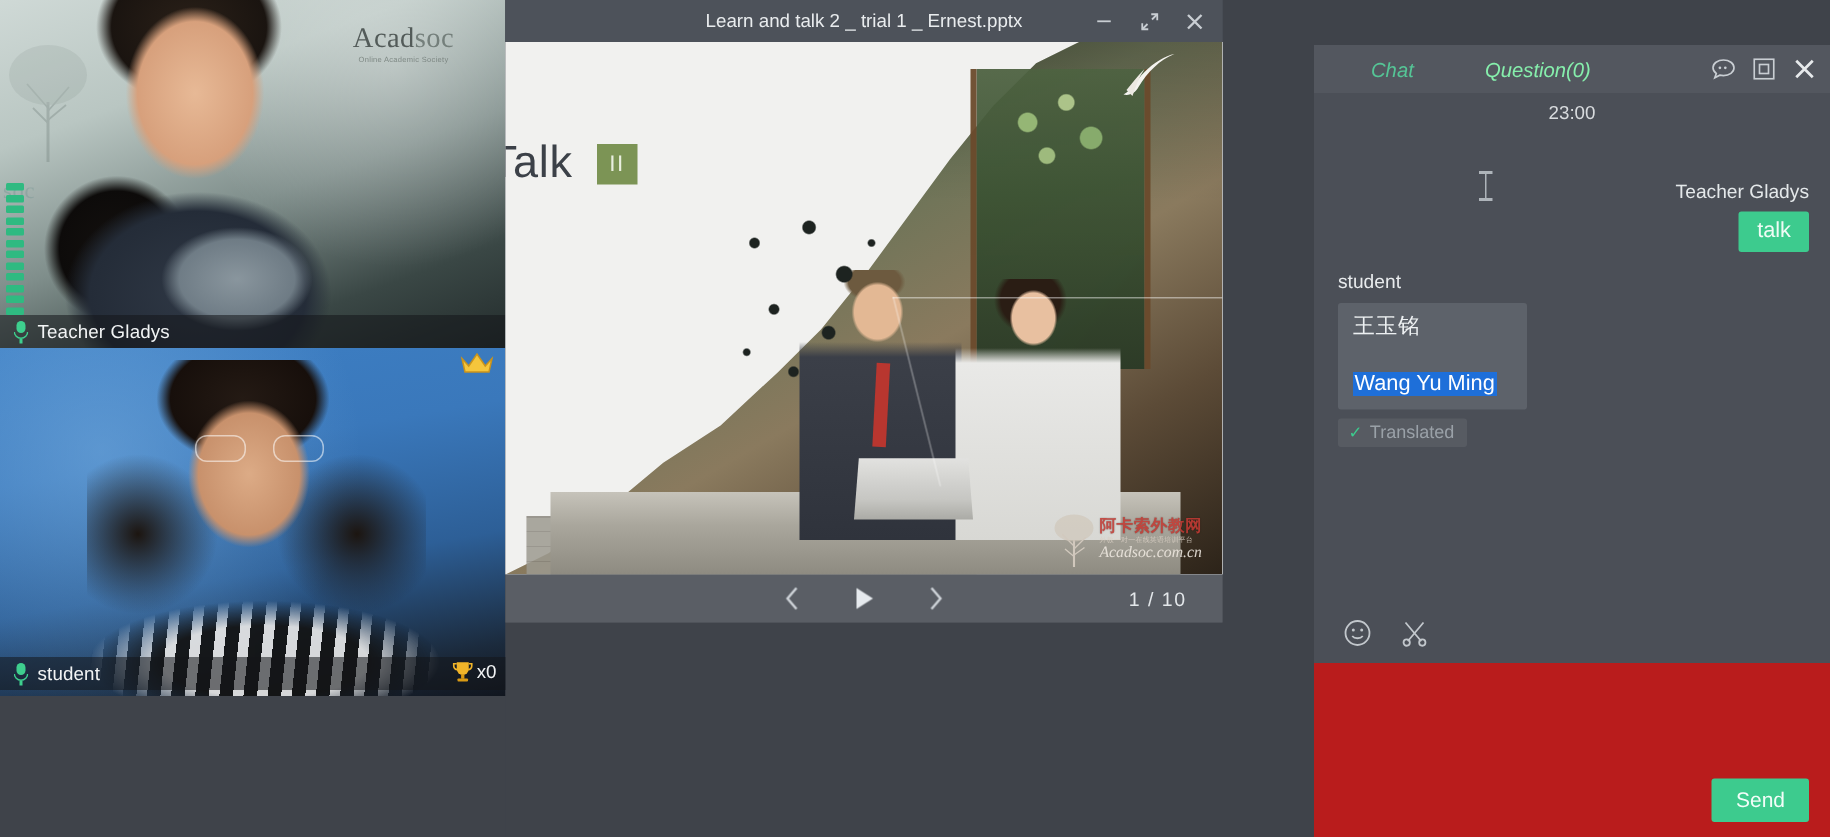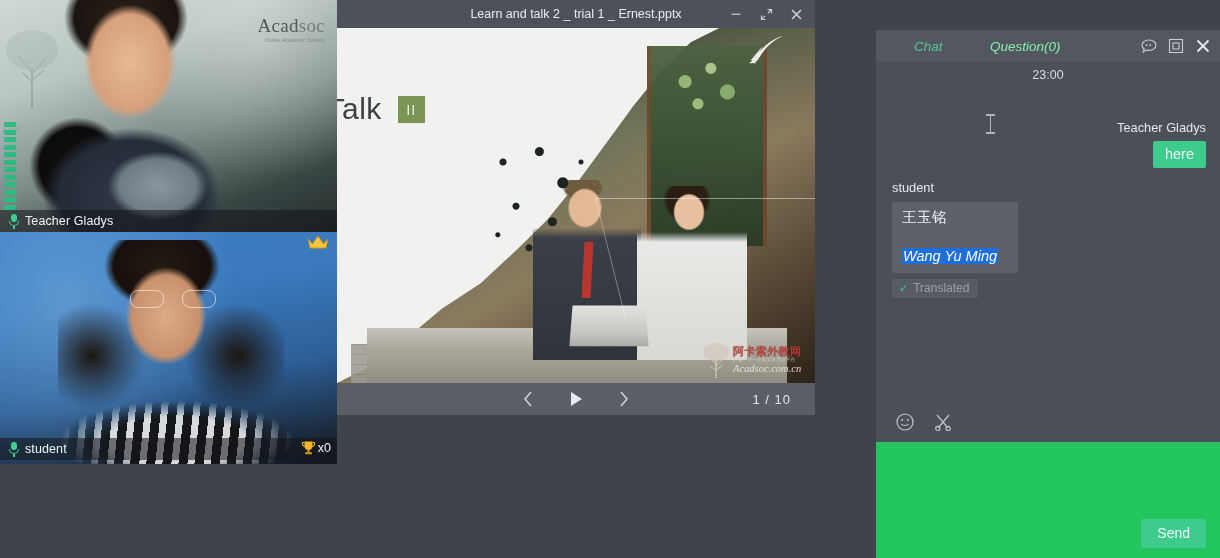--- a/index.html
+++ b/index.html
@@ -36,21 +36,21 @@
   .teacher-scarf {
     position:absolute; left: 92px; top: 138px; width: 132px; height: 96px;
     background: radial-gradient(ellipse 70px 48px at 50% 50%, #9aa7ae 0%, #7b8992 55%, rgba(123,137,146,0) 72%);
     opacity:.85;
   }
   .teacher-hair-dark {
     position:absolute; left: 18px; top: 110px; width: 120px; height: 124px;
     background: radial-gradient(ellipse 64px 64px at 50% 45%, #14110f 0%, #0d0b0a 60%, rgba(13,11,10,0) 76%);
   }
   .studio-logo {
-    position: absolute; right: 12px; top: 16px; width: 112px; text-align: right; line-height: 1;
+    position: absolute; right: 12px; top: 16px; width: 112px; text-align: center; line-height: 1;
     color: #555f5c; opacity: .92;
   }
   .studio-logo .lg1 { font-family: "Liberation Serif", serif; font-size: 19px; letter-spacing: .3px; color: #4a5250; }
   .studio-logo .lg1 b { font-weight: normal; color: #6f7a76; }
   .studio-logo .lg2 { font-size: 5px; color: #79837f; margin-top: 3px; letter-spacing: .2px; }
   .studio-tree {
     position: absolute; left: 2px; top: 22px; width: 60px; height: 86px; opacity:.33;
   }
   .side-watermark {
     position:absolute; left: 2px; top: 120px; color: rgba(120,150,148,.45);
@@ -239,30 +239,30 @@
   .bubble-green {
     display:inline-block; background:#3dcb8e; color:#effbf5; font-size: 14.5px;
     padding: 5px 12px 6px; border-radius: 2px;
   }
   .msg-in { position:absolute; left: 16px; top: 118px; }
   .msg-in .msg-name { text-align:left; color:#e8ebed; font-size: 12.8px; margin-bottom: 7px; }
   .bubble-gray {
     background:#5d626a; border-radius: 2px; padding: 6px 10px 8px; width: 126px;
   }
   .bubble-cn { color:#edf0f2; font-size: 14.5px; margin-bottom: 20px; letter-spacing:.5px; }
-  .bubble-en { background:#1e6fd9; color:#ffffff; font-size: 14.5px; display:inline-block; padding: 0 1px; font-style: italic; }
+  .bubble-en { background:#1e6fd9; color:#ffffff; font-size: 14.5px; display:inline-block; padding: 0 1px; }
   .translated {
     display:inline-flex; align-items:center; gap: 5px; margin-top: 6px;
     background: rgba(255,255,255,.07); color:#9aa1a8; font-size: 12px; padding: 2px 9px 3px 7px; border-radius:2px;
   }
   .translated .ck { color:#3dcb8e; font-size: 11px; }
 
   .chat-tools { position:absolute; left: 0; top: 372px; width: 344px; height: 40px; display:flex; align-items:center; gap: 16px; padding-left: 18px; color:#c2c7cc; }
   .ct-btn { width: 22px; height: 22px; display:flex; align-items:center; justify-content:center; }
-  .chat-input { position:absolute; left: 0; top: 412px; width: 344px; height: 116px; background:#22c55e; }
+  .chat-input { position:absolute; left: 0; top: 412px; width: 344px; height: 116px; background:#b91c1c; }
   .btn-send {
     position:absolute; right: 14px; bottom: 10px; background:#3dcb8e; color:#f2fdf8;
     font-size: 14px; padding: 6px 16px 7px; border-radius:2px; border:none;
     font-family:"Liberation Sans", sans-serif;
   }
 </style>
 </head>
 <body>
 
 <div id="app">
@@ -464,21 +464,21 @@
       <div class="chat-time">23:00</div>
 
       <div class="caret">
           <s class="t"></s>
           <b></b>
           <s class="b"></s>
         </div>
 
       <div class="msg-out">
         <div class="msg-name">Teacher Gladys</div>
-        <div class="bubble-green">here</div>
+        <div class="bubble-green">talk</div>
       </div>
 
       <div class="msg-in">
         <div class="msg-name">student</div>
         <div class="bubble-gray">
           <div class="bubble-cn">王玉铭</div>
           <span class="bubble-en">Wang Yu Ming</span>
         </div>
         <div class="translated">
           <span class="ck">✓</span>

